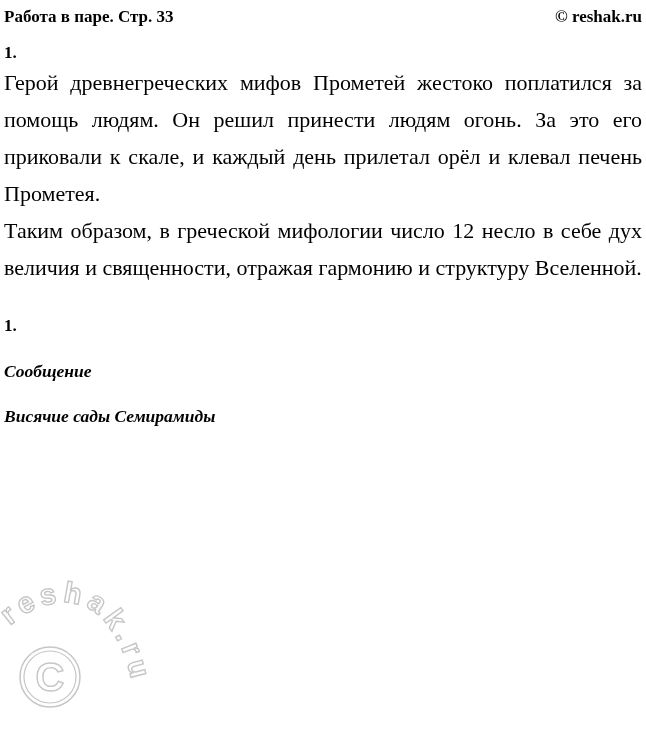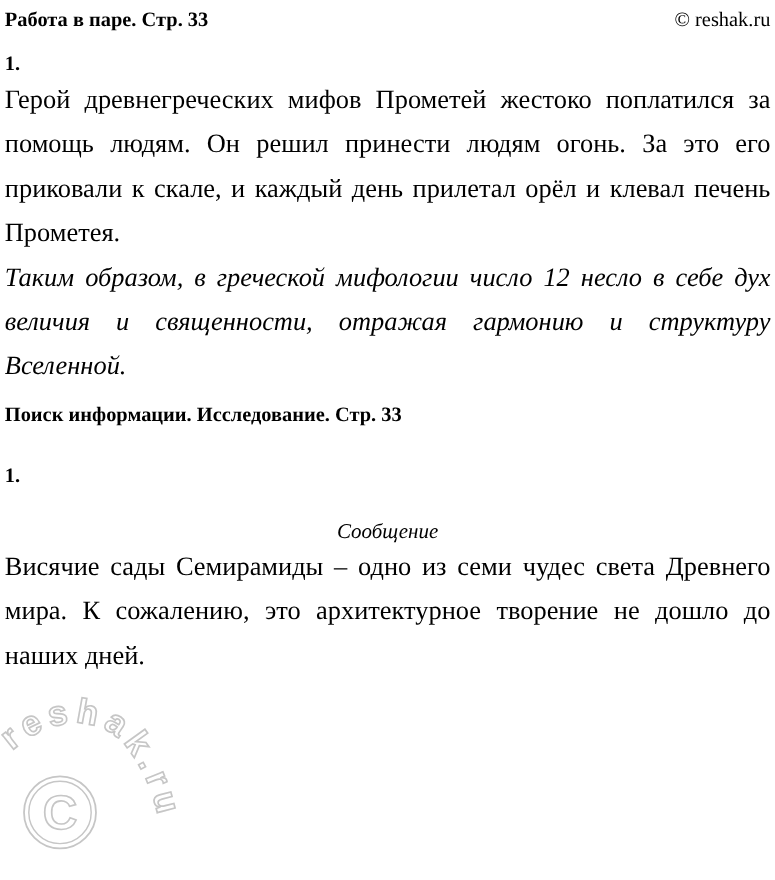--- a/index.html
+++ b/index.html
@@ -35,48 +35,48 @@
     padding: 6px 4px 0 4px;
   }
   .header-row {
     display: flex;
     justify-content: space-between;
     align-items: baseline;
     font-size: 17px;
     line-height: 22px;
   }
   .h-title { font-weight: bold; }
-  .h-copy  { font-weight: normal; }
+  .h-copy  { font-weight: bold; }
   .num {
     font-weight: bold;
     font-size: 17px;
     line-height: 22px;
     margin: 14px 0 0 0;
   }
   p.body {
     font-size: 22px;
     line-height: 37px;
     text-align: justify;
     text-align-last: left;
     margin: 0;
   }
   .p1 { margin-top: 16px; }
   .p2 { margin-top: 6px; }
   .p3 { margin-top: 10px; }
-  .p4 { margin-top: 9px; font-style: italic; }
+  .p4 { margin-top: 9px; }
   .heading2 {
     font-weight: bold;
     font-size: 17px;
     line-height: 22px;
     margin: 12px 0 0 0;
   }
   .num2 { margin-top: 29px; }
   .subtitle {
-    text-align: center;
-    font-weight: normal;
+    text-align: left;
+    font-weight: bold;
     font-style: italic;
     font-size: 17.5px;
     line-height: 22px;
     margin: 23px 0 0 0;
   }
   .p5 { margin-top: 18px; }
 </style>
 </head>
 <body>
 
@@ -102,23 +102,22 @@
     </div>
 
     <p class="num">1.</p>
 
     <p class="body p1">Герой древнегреческих мифов Прометей жестоко поплатился за помощь людям. Он решил принести людям огонь. За это его приковали к скале, и каждый день прилетал орёл и клевал печень Прометея.</p>
 
 
 
     <p class="body p4">Таким образом, в греческой мифологии число 12 несло в себе дух величия и священности, отражая гармонию и структуру Вселенной.</p>
 
-    <p class="heading2">Поиск информации. Исследование. Стр. 33</p>
 
     <p class="num num2">1.</p>
 
     <p class="subtitle">Сообщение</p>
 
+    <p class="subtitle">Висячие сады Семирамиды</p>
 
-    <p class="body p5">Висячие сады Семирамиды – одно из семи чудес света Древнего мира. К сожалению, это архитектурное творение не дошло до наших дней.</p>
 
   </div>
 </div>
 
 </body></html>

